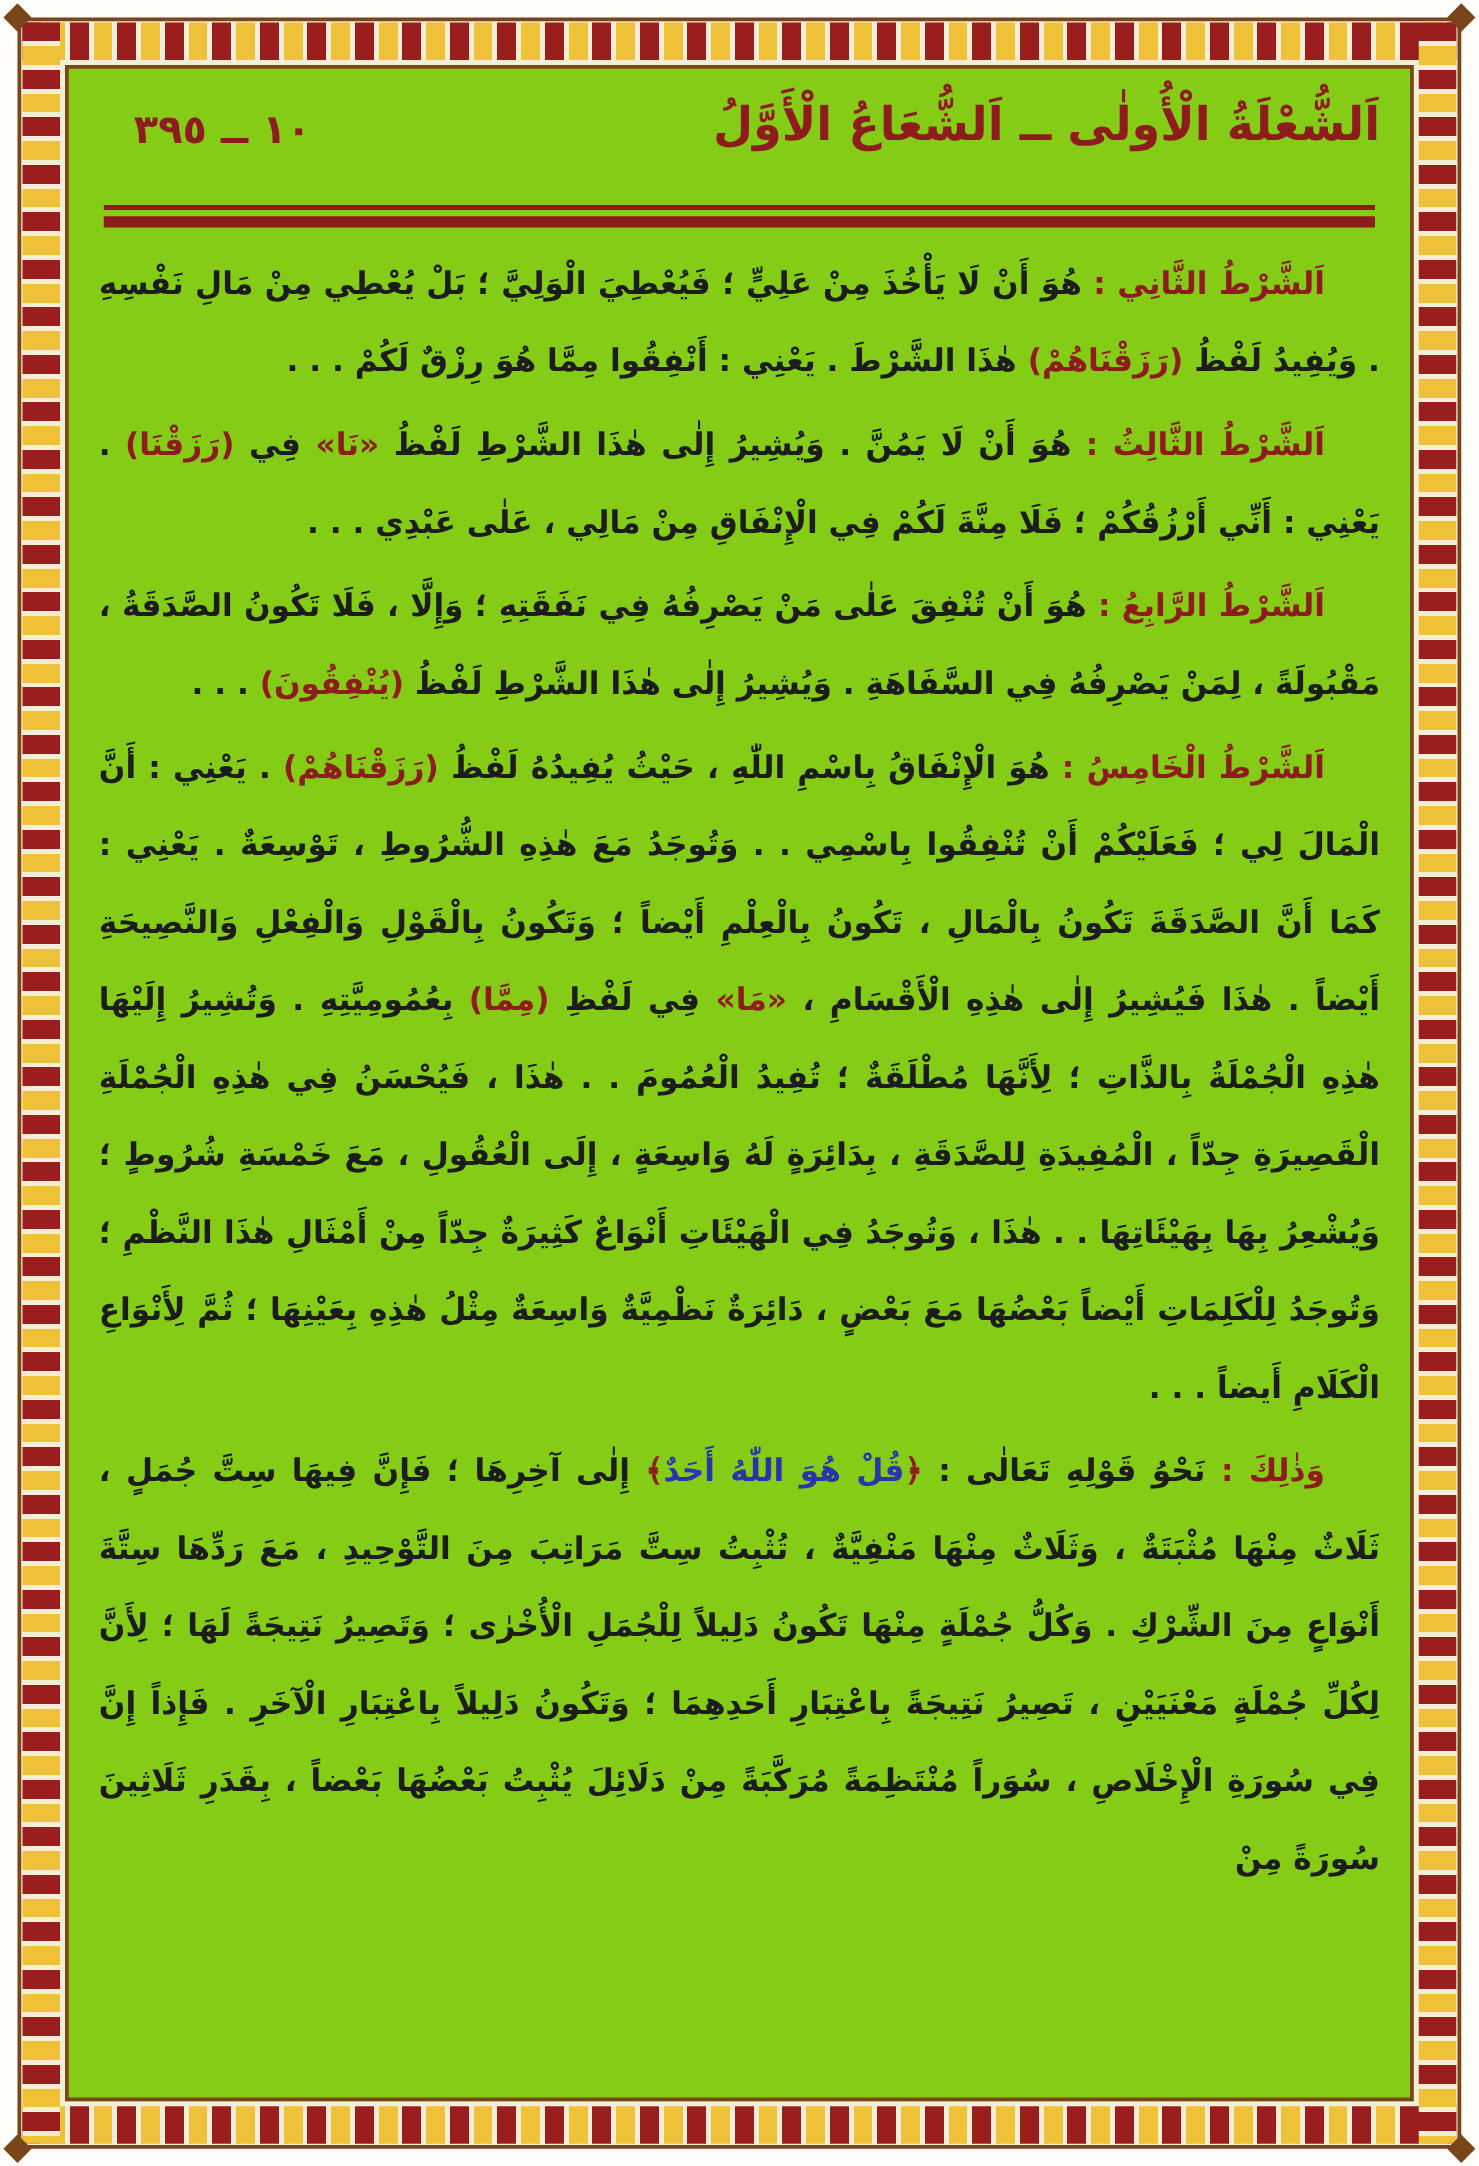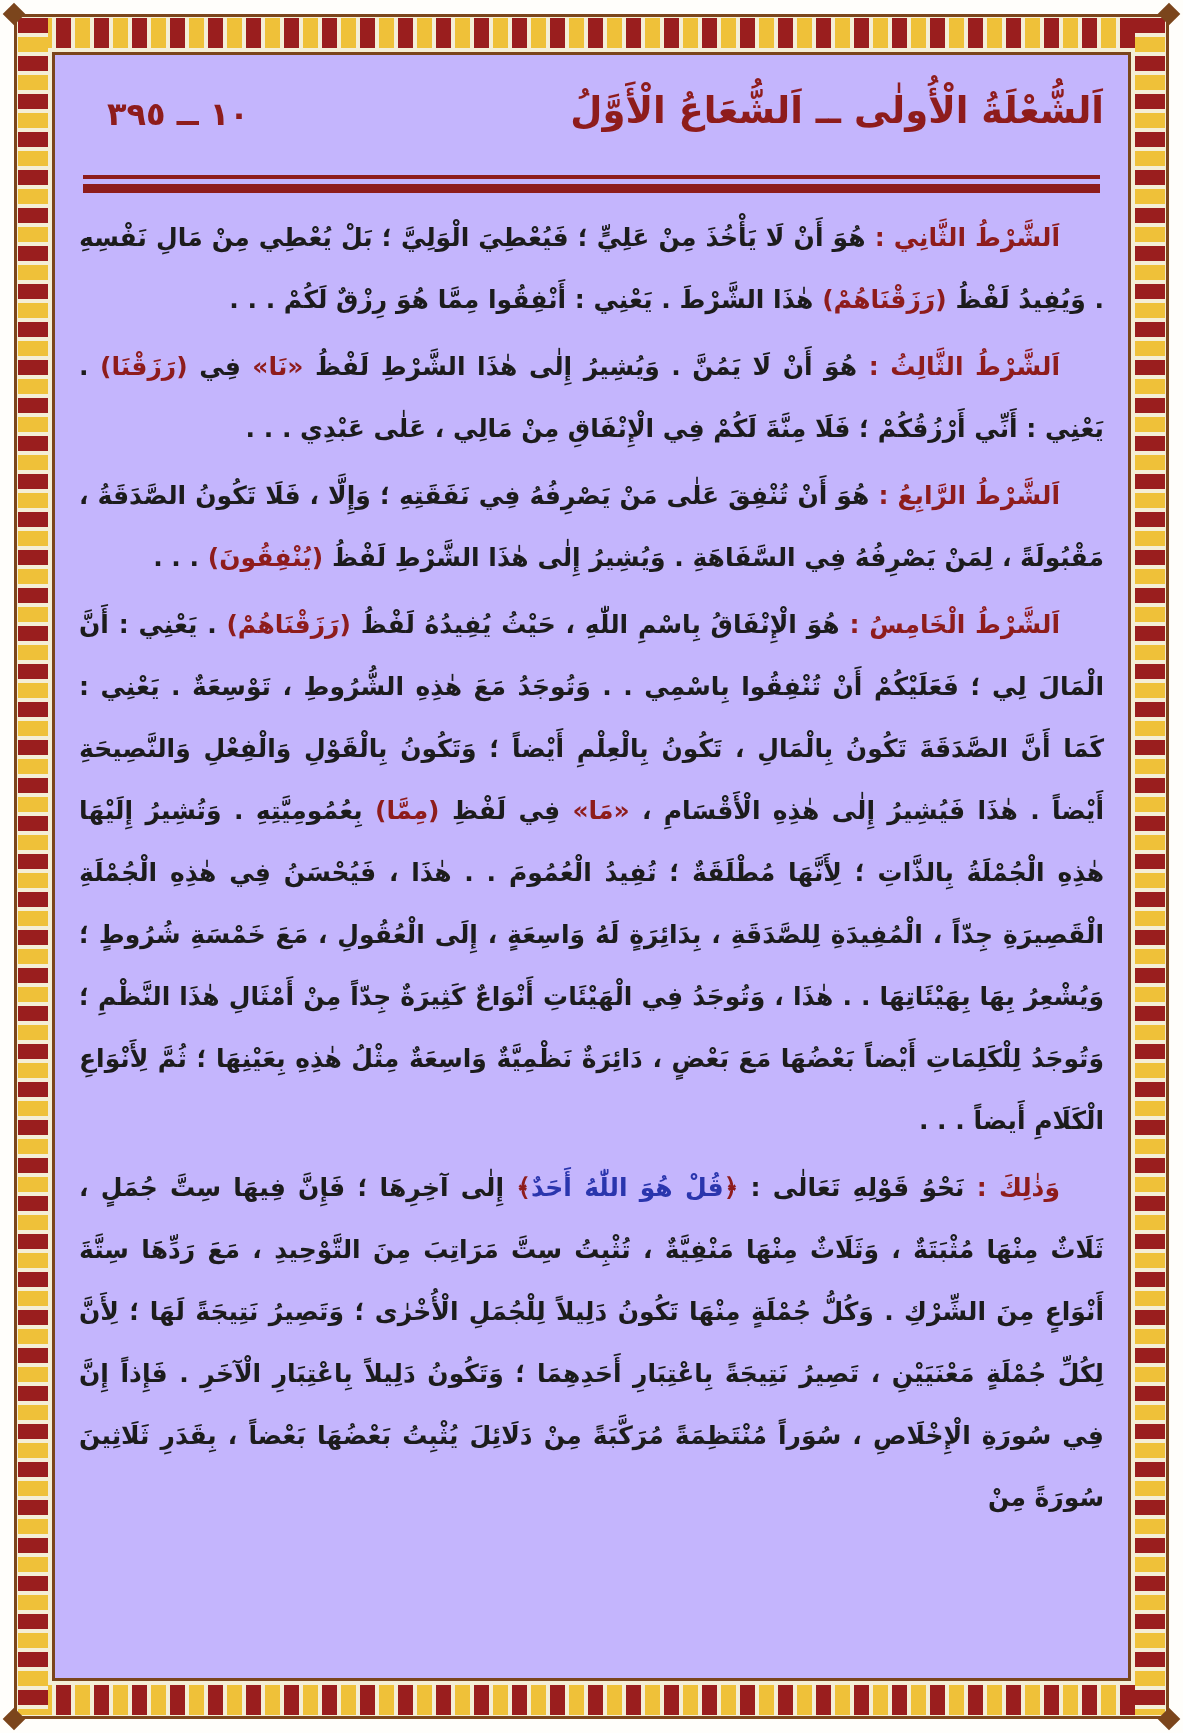--- a/index.html
+++ b/index.html
@@ -52,23 +52,23 @@
     background:var(--border-brown);
     transform:rotate(45deg);
   }
   .corner-spur.tl{left:6px;top:6px;}
   .corner-spur.tr{right:6px;top:6px;}
   .corner-spur.bl{left:6px;bottom:6px;}
   .corner-spur.br{right:6px;bottom:6px;}
   
   .content{
     position:absolute;left:52px;top:52px;right:52px;bottom:52px;
-    background:#c4b5fd;
+    background:#84cc16;
     border:3px solid var(--border-brown);
-    padding:16px 24px 10px 24px;
+    padding:5px 24px 10px 24px;
     direction:rtl;
     overflow:hidden;
   }
   .page-header{position:relative;height:86px;margin-top:12px;}
   .page-title{
     position:absolute;left:0;right:0;top:6px;
     text-align:right;
     font-size:37px;font-weight:bold;
     color:var(--heading-red);
     letter-spacing:0;

